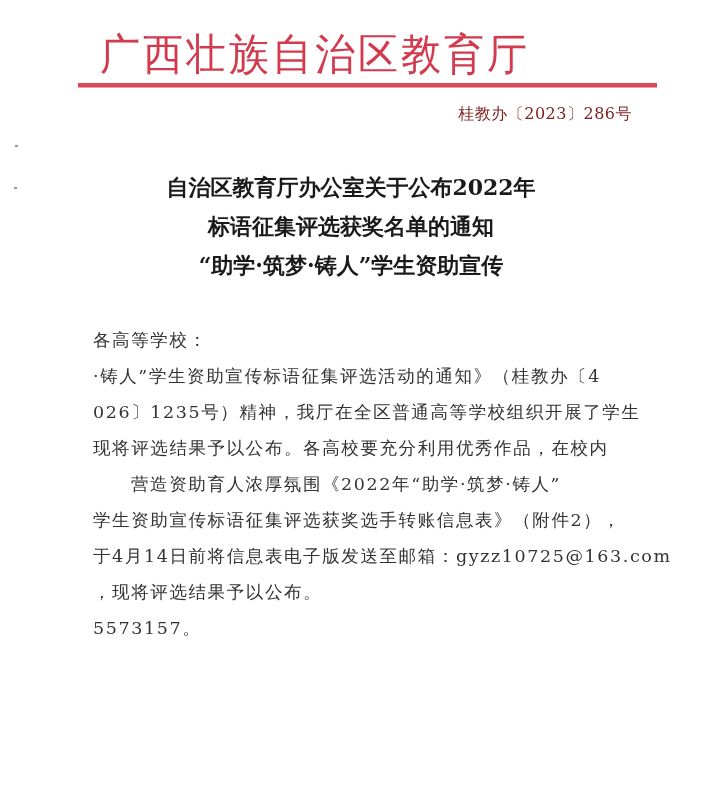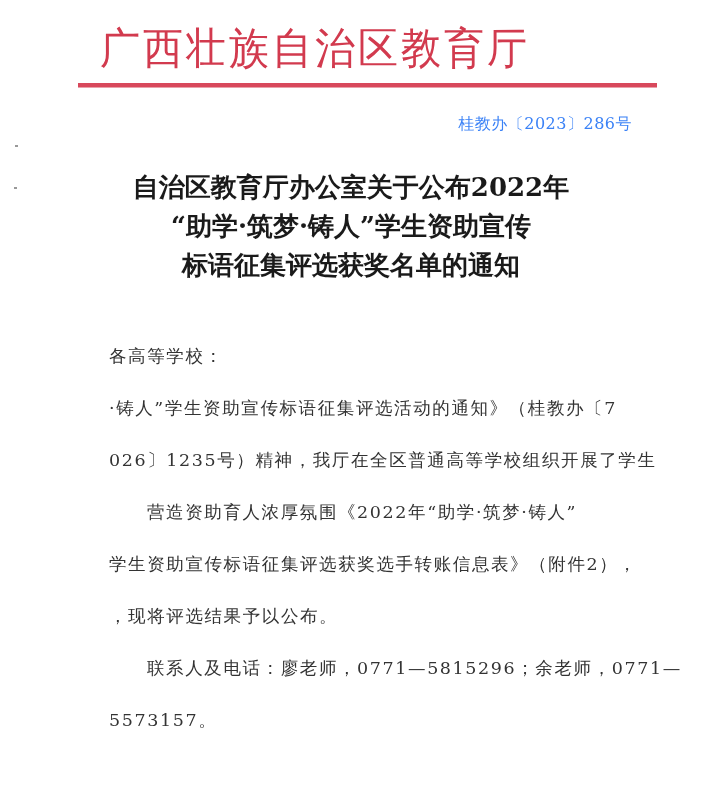--- a/index.html
+++ b/index.html
@@ -1,47 +1,48 @@
 <!DOCTYPE html>
 <html><head>
 <meta charset="utf-8">
 <style>
   html, body { margin: 0; padding: 0; background: #ffffff; }
   body { width: 702px; height: 800px; position: relative; overflow: hidden; font-family: "DejaVu Serif", "Liberation Serif", serif; color: #2a2a2a; }
-  .masthead { position: absolute; left: 0; top: 24px; width: 614px; text-align: center; }
+  .masthead { position: absolute; left: 0; top: 30px; width: 614px; text-align: center; }
   .masthead-title { font-family: "DejaVu Serif", "Liberation Serif", serif; font-size: 40px; color: #d23a4e; letter-spacing: 3px; font-weight: normal; line-height: 48px; transform: scaleY(1.08); display: inline-block; margin-left: 16px; }
   .red-rule { position: absolute; left: 78px; top: 83px; width: 579px; height: 4px; background: #d8485c; border-bottom: 1px solid #eaa0aa; }
-  .doc-number { position: absolute; right: 70px; top: 114px; font-size: 16px; color: #3b82f6; letter-spacing: 0.5px; }
-  .doc-title { position: absolute; left: 0; top: 168px; width: 702px; text-align: center; font-size: 26px; font-weight: bold; color: #1a1a1a; line-height: 39px; }
+  .doc-number { position: absolute; right: 70px; top: 104px; font-size: 16px; color: #7f1d1d; letter-spacing: 0.5px; }
+  .doc-title { position: absolute; left: 0; top: 168px; width: 702px; text-align: center; font-size: 22px; font-weight: bold; color: #1a1a1a; line-height: 39px; }
   .doc-title div { white-space: nowrap; }
   .body-text { position: absolute; left: 93px; top: 322px; width: 560px; font-size: 17.5px; line-height: 36px; color: #333; letter-spacing: 1.6px; }
-  .body-text p { margin: 16px; white-space: nowrap; }
+  .body-text p { margin: 0; white-space: nowrap; }
   .indent { padding-left: 38px; }
   .margin-mark { position: absolute; width: 3px; height: 2px; background: #999; }
 </style>
 </head>
 <body>
 
 <div class="margin-mark" style="left:15px; top:145px;"></div>
 <div class="margin-mark" style="left:14px; top:187px;"></div>
 
 <div class="masthead">
   <span class="masthead-title">广西壮族自治区教育厅</span>
 </div>
 <div class="red-rule"></div>
 <div class="doc-number">桂教办〔2023〕286号</div>
 
 <div class="doc-title">
   <div>自治区教育厅办公室关于公布2022年</div>
+  <div>标语征集评选获奖名单的通知</div>
   <div>“助学·筑梦·铸人”学生资助宣传</div>
-  <div>标语征集评选获奖名单的通知</div>
 </div>
 
 <div class="body-text">
   <p>各高等学校：</p>
-  <p>·铸人”学生资助宣传标语征集评选活动的通知》（桂教办〔7</p>
+  <p>·铸人”学生资助宣传标语征集评选活动的通知》（桂教办〔4</p>
   <p>026〕1235号）精神，我厅在全区普通高等学校组织开展了学生</p>
+  <p>现将评选结果予以公布。各高校要充分利用优秀作品，在校内</p>
   <p class="indent">营造资助育人浓厚氛围《2022年“助学·筑梦·铸人”</p>
   <p>学生资助宣传标语征集评选获奖选手转账信息表》（附件2），</p>
+  <p>于4月14日前将信息表电子版发送至邮箱：gyzz10725@163.com</p>
   <p>，现将评选结果予以公布。</p>
-  <p class="indent">联系人及电话：廖老师，0771—5815296；余老师，0771—</p>
   <p>5573157。</p>
 </div>
 
 </body></html>

